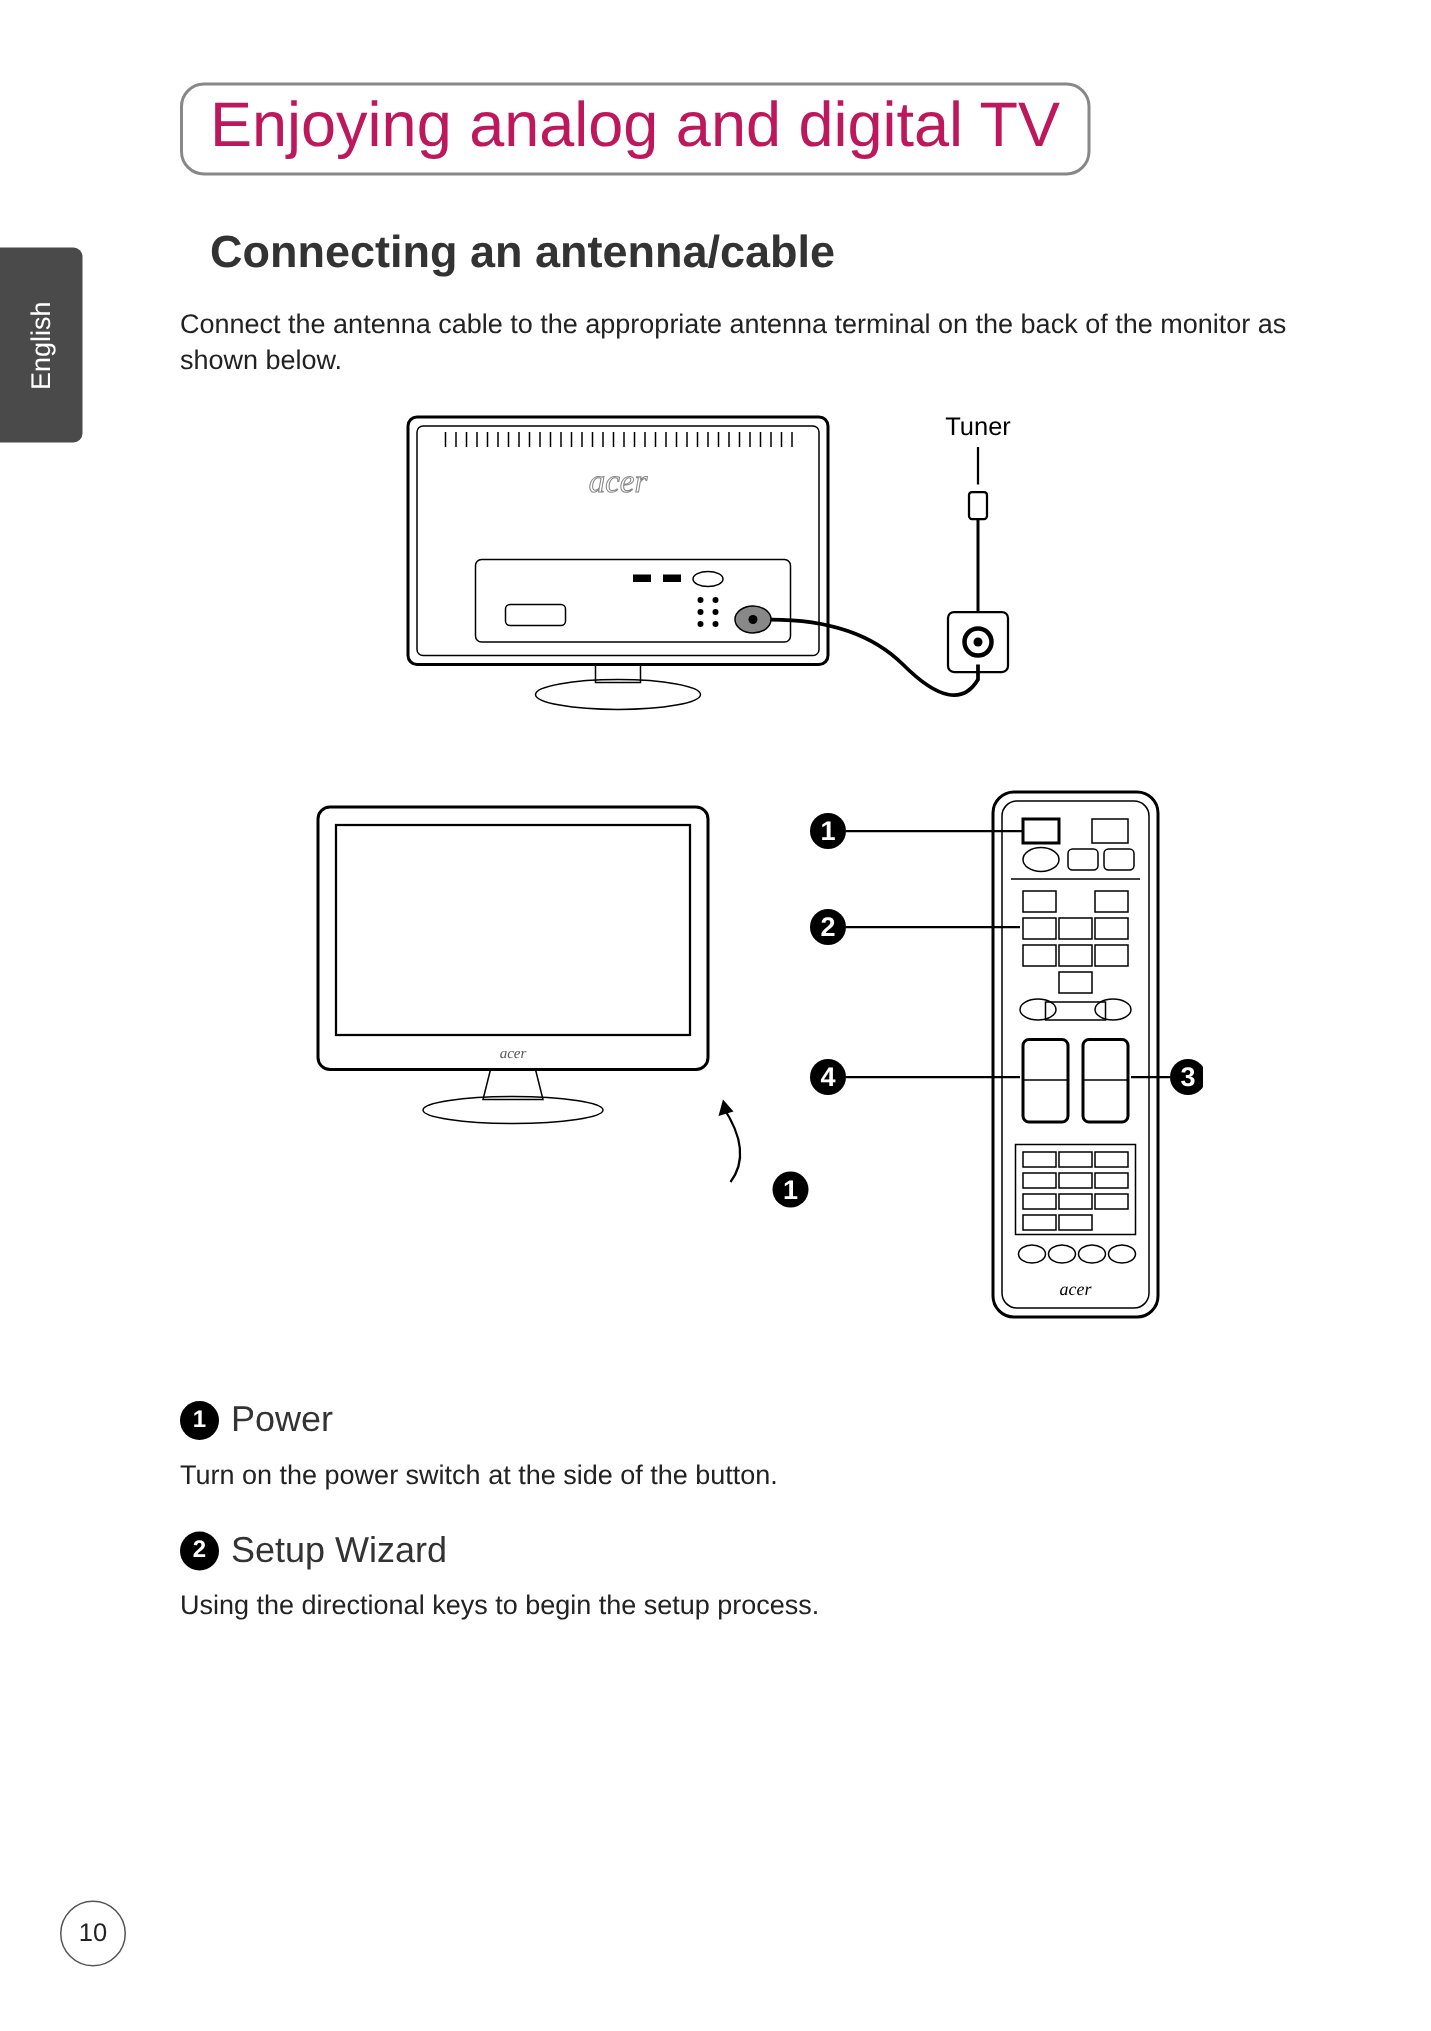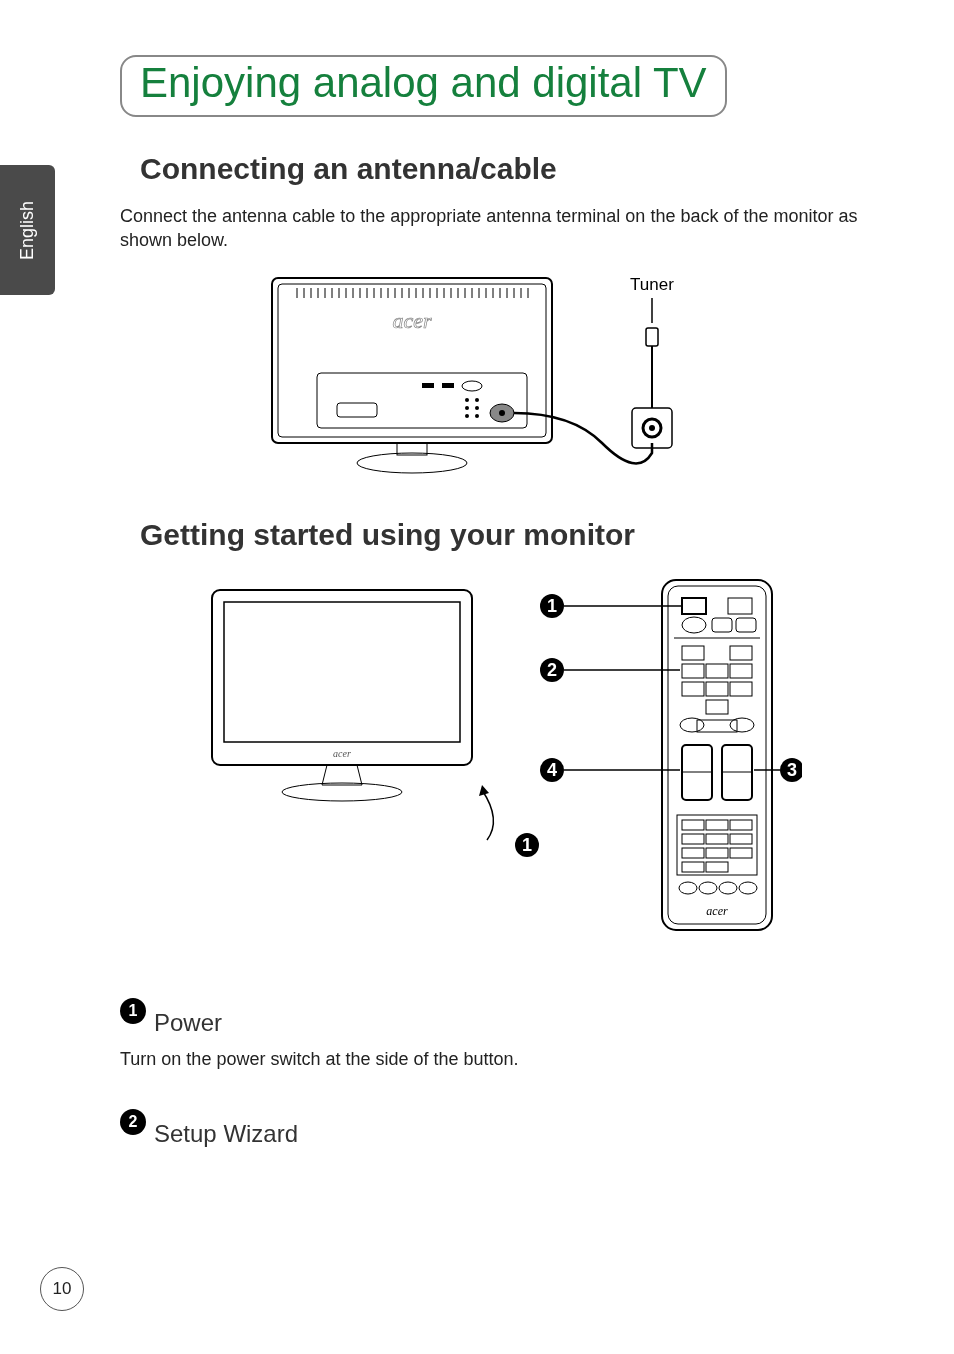--- a/index.html
+++ b/index.html
@@ -5,32 +5,32 @@
   * { box-sizing: border-box; margin: 0; padding: 0; }
   html, body { width: 954px; height: 1354px; background: #fff; font-family: "Segoe UI", "Helvetica Neue", Arial, sans-serif; color: #222; }
   .page { position: relative; width: 954px; height: 1354px; padding: 55px 90px 0 120px; }
   .side-tab {
     position: absolute; left: 0; top: 165px; width: 55px; height: 130px;
     background: #4a4a4a; border-radius: 0 6px 6px 0; display: flex; align-items: center; justify-content: center;
   }
   .side-tab span { color: #fff; transform: rotate(-90deg); font-size: 18px; }
   .main-title {
     display: inline-block; border: 2px solid #888; border-radius: 16px;
-    padding: 2px 18px 8px 18px; font-size: 42px; font-weight: 400; color: #15803d; margin-bottom: 25px;
+    padding: 2px 18px 8px 18px; font-size: 42px; font-weight: 400; color: #be185d; margin-bottom: 25px;
   }
   h2.section { font-size: 30px; font-weight: 700; margin: 10px 0 18px 20px; color: #333; }
   p.body { font-size: 18px; line-height: 1.35; margin-bottom: 8px; }
   .fig { display: flex; justify-content: center; margin: 15px 0 35px 0; }
   .fig svg { display: block; }
   .step-hdr { display: flex; align-items: center; gap: 8px; margin: 25px 0 10px 0; }
   .step-hdr .num {
     display: inline-flex; width: 26px; height: 26px; border-radius: 50%; background: #000; color: #fff;
     align-items: center; justify-content: center; font-weight: bold; font-size: 16px;
   }
-  .step-hdr .label { font-size: 24px; color: #333; margin-top: 24px; }
+  .step-hdr .label { font-size: 24px; color: #333; }
   .tun-label { font-family: inherit; font-size: 17px; }
   .page-num {
     position: absolute; left: 40px; bottom: 43px; width: 44px; height: 44px; border: 1.5px solid #555;
     border-radius: 50%; display: flex; align-items: center; justify-content: center; font-size: 17px;
   }
   .callout-num {
     font-weight: bold; font-size: 18px; fill: #fff;
   }
 </style>
 </head>
@@ -116,21 +116,20 @@
       <circle cx="410" cy="160" r="9" fill="none" stroke="#000" stroke-width="3"></circle>
       <circle cx="410" cy="160" r="3" fill="#000"></circle>
 
       <rect x="404" y="60" width="12" height="18" rx="2" fill="none" stroke="#000" stroke-width="1.5"></rect>
       <line x1="410" y1="78" x2="410" y2="140" stroke="#000" stroke-width="2"></line>
       <line x1="410" y1="55" x2="410" y2="30" stroke="#000" stroke-width="1.5"></line>
       <text x="410" y="22" text-anchor="middle" class="tun-label">Tuner</text>
     </svg>
   </div>
 
-  <h2 class="section">Getting started using your monitor</h2>
 
   <div class="fig">
     <svg width="620" height="380" viewBox="0 0 620 380">
 
       <rect x="30" y="20" width="260" height="175" rx="8" fill="none" stroke="#000" stroke-width="2"></rect>
       <rect x="42" y="32" width="236" height="140" fill="none" stroke="#000" stroke-width="1.5"></rect>
       <text x="160" y="187" font-family="serif" font-style="italic" font-size="10" text-anchor="middle" fill="#555">acer</text>
       <path d="M 145 195 L 175 195 L 180 215 L 140 215 Z" fill="none" stroke="#000"></path>
       <ellipse cx="160" cy="222" rx="60" ry="9" fill="none" stroke="#000"></ellipse>
 
@@ -213,15 +212,16 @@
   <div class="step-hdr">
     <span class="num">1</span>
     <span class="label">Power</span>
   </div>
   <p class="body">Turn on the power switch at the side of the button.</p>
 
   <div class="step-hdr">
     <span class="num">2</span>
     <span class="label">Setup Wizard</span>
   </div>
+  <p class="body" style="margin-top:10px">Using the directional keys to begin the setup process.</p>
 
   <div class="page-num">10</div>
 </div>
 
 </body></html>

